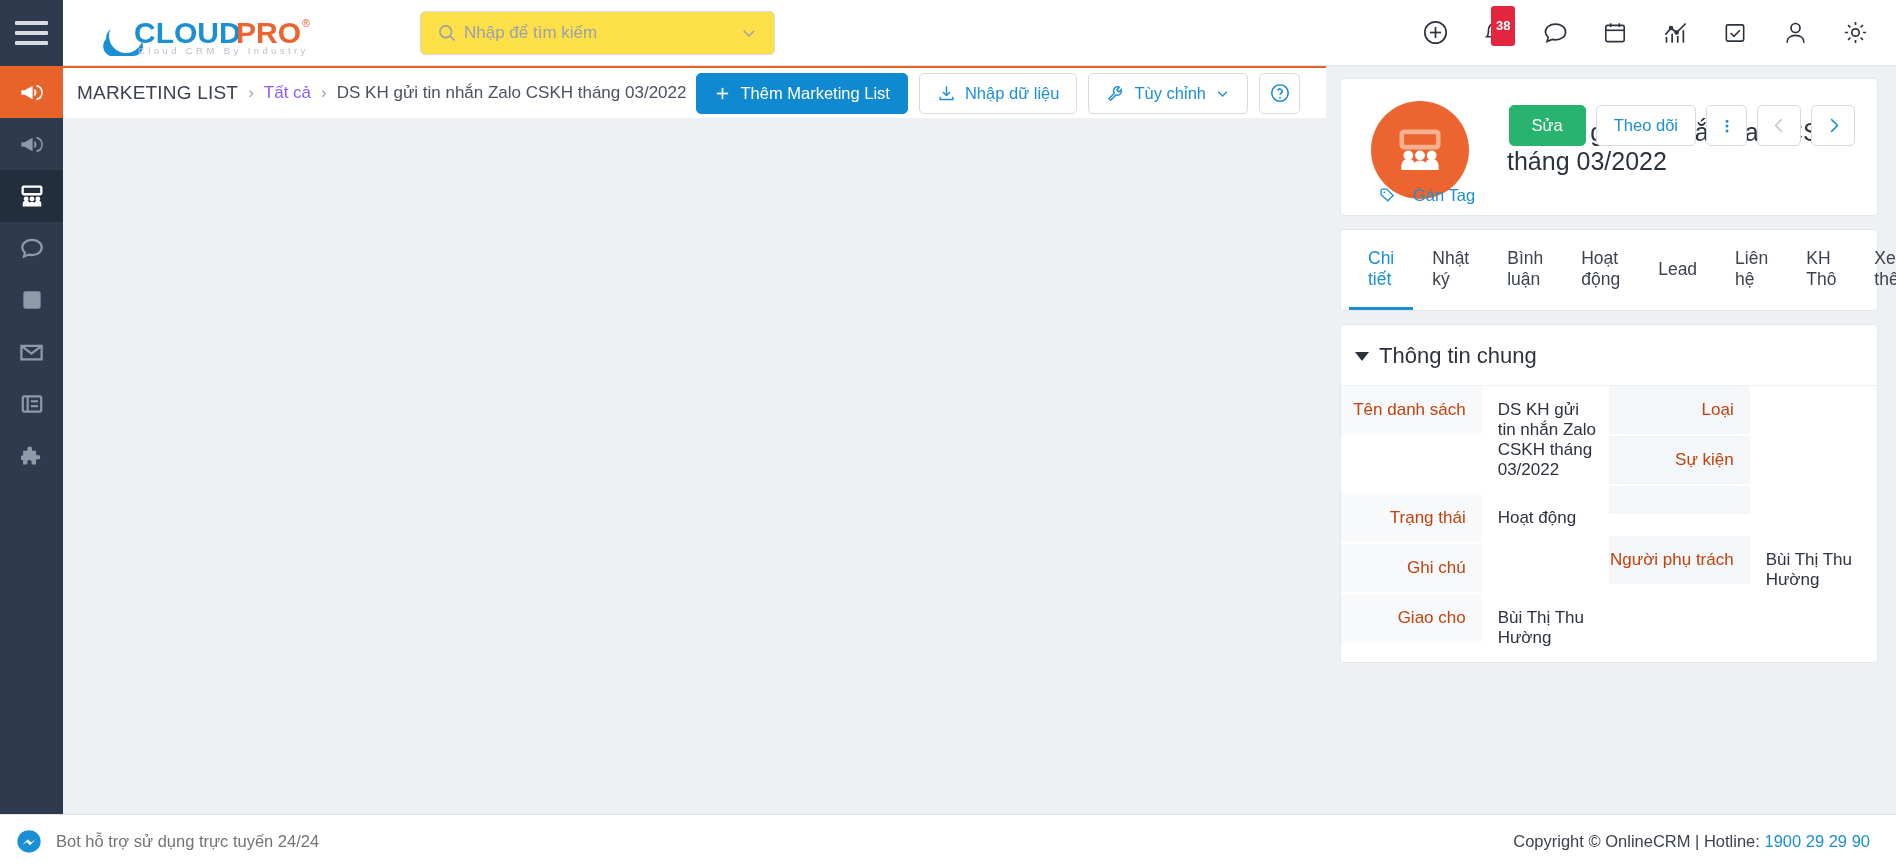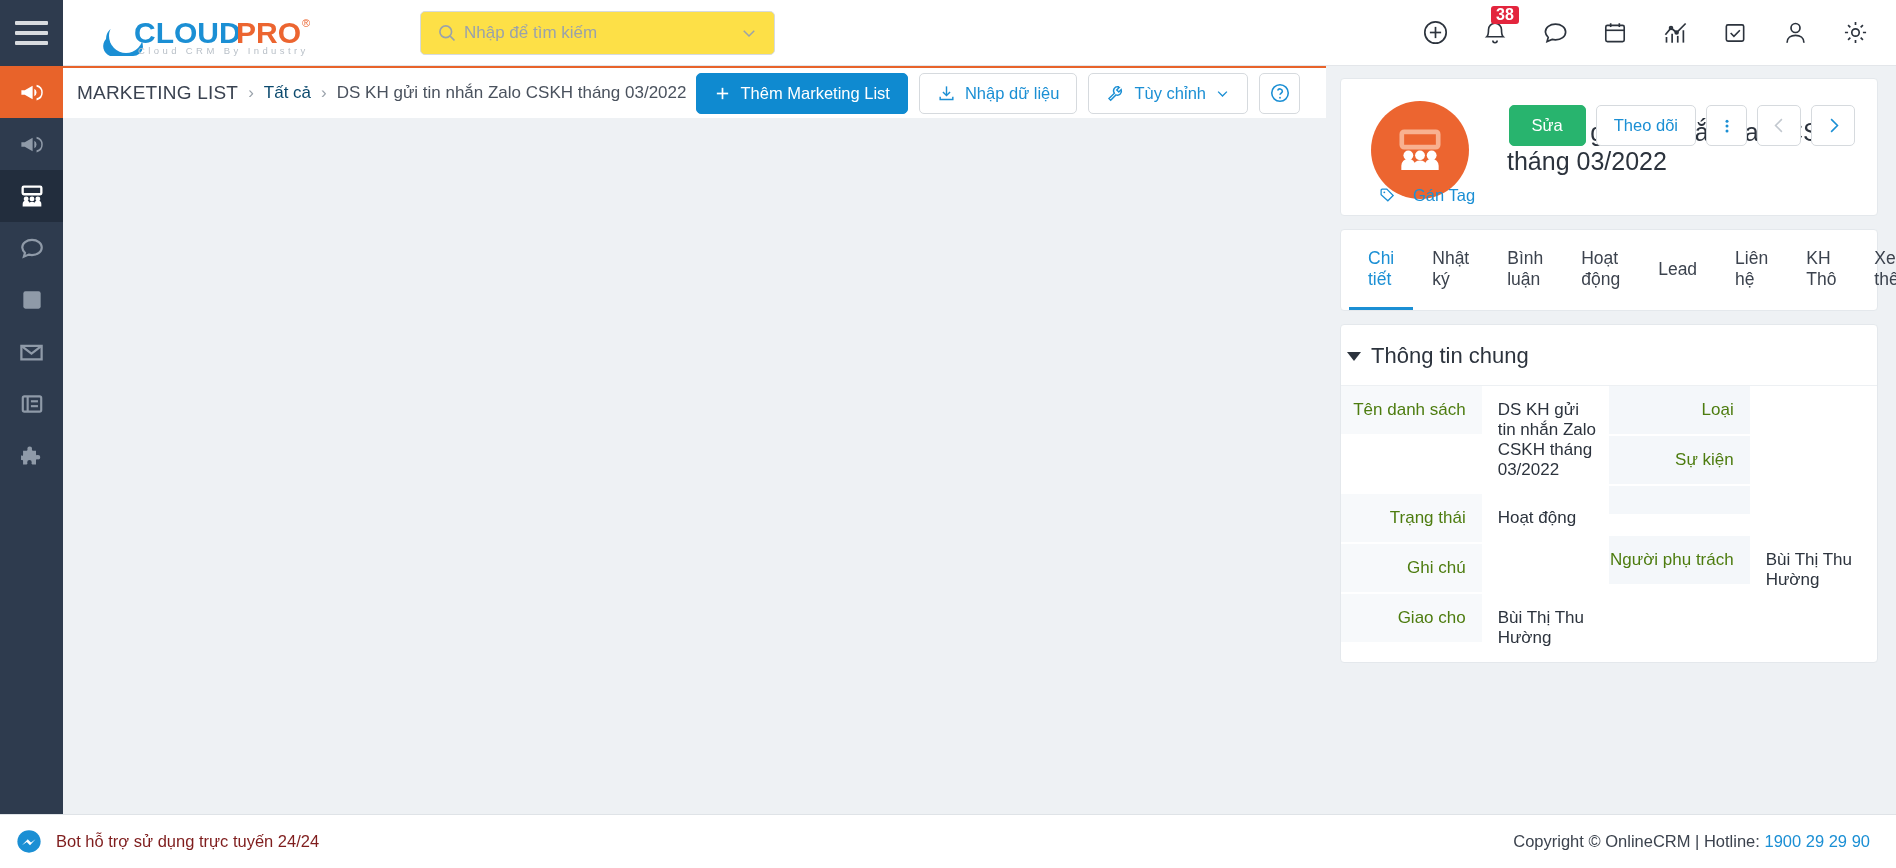--- a/index.html
+++ b/index.html
@@ -41,22 +41,22 @@
   }
   .searchbox input::placeholder { color: #9aa2ab; }
   .icon-btn { cursor: pointer; display: flex; align-items: center; justify-content: center; }
 
   .topbar-right {
     margin-left: auto; display: flex; align-items: center; gap: 30px; padding-right: 26px;
   }
   .topbar-right .icon-btn { width: 30px; height: 30px; position: relative; }
   .badge {
     position: absolute; top: -12px; left: 11px;
-    background: #e3253d; color: #fff; font-size: 16px; font-weight: bold;
-    border-radius: 3px; padding: 1px 5px; line-height: 16px; min-width: 24px; text-align: center;
+    background: #e3253d; color: #fff; font-size: 13px; font-weight: bold;
+    border-radius: 3px; padding: 12px 5px; line-height: 16px; min-width: 24px; text-align: center;
   }
 
   
   .body-row { flex: 1; display: flex; min-height: 0; }
   .rail {
     width: 63px; min-width: 63px; background: #2e3b4e;
     display: flex; flex-direction: column; align-items: center;
     padding-top: 0;
   }
   .rail-item {
@@ -70,21 +70,21 @@
   .main { flex: 1; min-width: 0; display: flex; flex-direction: row; background: #eef1f4; }
 
   .crumbbar {
     height: 52px; min-height: 52px; background: #fff;
     border-top: 2px solid #e8632a;
     display: flex; align-items: center; padding: 0 26px 0 14px;
     gap: 10px;
   }
   .crumb-title { font-size: 19px; color: #3a4250; letter-spacing: .2px; cursor: pointer; }
   .crumb-sep { color: #9aa2ab; font-size: 17px; }
-  .crumb-link { font-size: 17px; color: #0c4a6e; cursor: pointer; }
+  .crumb-link { font-size: 17px; color: #8b5cf6; cursor: pointer; }
   .crumb-cur { font-size: 17px; color: #4a525e; }
 
   .crumb-actions { margin-left: auto; display: flex; align-items: center; gap: 11px; }
   .btn {
     height: 41px; border-radius: 5px; display: inline-flex; align-items: center; gap: 9px;
     padding: 0 17px; font-size: 16.5px; cursor: pointer; white-space: nowrap;
     border: 1px solid #d6dade; background: #fff; color: #1b8fd4;
   }
   .btn.primary { background: #0f8ad0; border-color: #0f8ad0; color: #fff; }
   .btn.icon-only { width: 41px; padding: 0; justify-content: center; color: #1b8fd4; }
@@ -108,43 +108,43 @@
   .btn.pager.disabled { color: #c2c8cf; }
 
   .tabs-card { margin-top: 13px; display: flex; align-items: stretch; padding: 0 8px; }
   .tab {
     padding: 18px 19px 17px 19px; font-size: 17.5px; color: #3c434e; cursor: pointer;
     border-bottom: 3px solid transparent; display: flex; align-items: center; gap: 8px;
   }
   .tab.active { color: #1b8fd4; border-bottom-color: #1b8fd4; }
 
   .detail-card { margin-top: 13px; padding: 18px 0 0 0; }
-  .section-head { display: flex; align-items: center; gap: 10px; padding: 0 22px 16px 6px; }
+  .section-head { display: flex; align-items: center; gap: 10px; padding: 0 22px 16px 14px; }
   .caret { width: 0; height: 0; border-left: 7px solid transparent; border-right: 7px solid transparent; border-top: 9px solid #2c333d; cursor: pointer; }
   .section-title { font-size: 22px; color: #2c333d; }
 
   .grid { display: flex; border-top: 1px solid #edf0f3; }
   .col { width: 50%; display: flex; flex-direction: column; }
   .frow { display: flex; align-items: flex-start; min-height: 50px; }
   .flabel {
     width: 52.5%; text-align: right; padding: 14px 16px 14px 0;
-    font-size: 17px; color: #4d7c0f; background: #f7f9fb;
+    font-size: 17px; color: #c2410c; background: #f7f9fb;
   }
   .fvalue { flex: 1; padding: 14px 12px 14px 16px; font-size: 17px; color: #2c333d; }
   .col.right .flabel { background: #f4f7fa; }
   .fspacer { background: #f7f9fb; }
 
   
   .footer {
     height: 54px; min-height: 54px; background: #fff; border-top: 1px solid #dfe3e7;
     display: flex; align-items: center; padding: 0 26px 0 14px;
     position: relative; z-index: 20;
   }
   .footer-left { display: flex; align-items: center; gap: 12px; }
-  .footer-left span { font-size: 16.5px; color: #7f1d1d; }
+  .footer-left span { font-size: 16.5px; color: #737373; }
   .footer-right { margin-left: auto; font-size: 16.5px; color: #3c434e; }
   .footer-right a { color: #1b8fd4; text-decoration: none; cursor: pointer; }
 </style>
 </head>
 <body>
 
 <div class="app">
 
   <div class="topbar">
 

